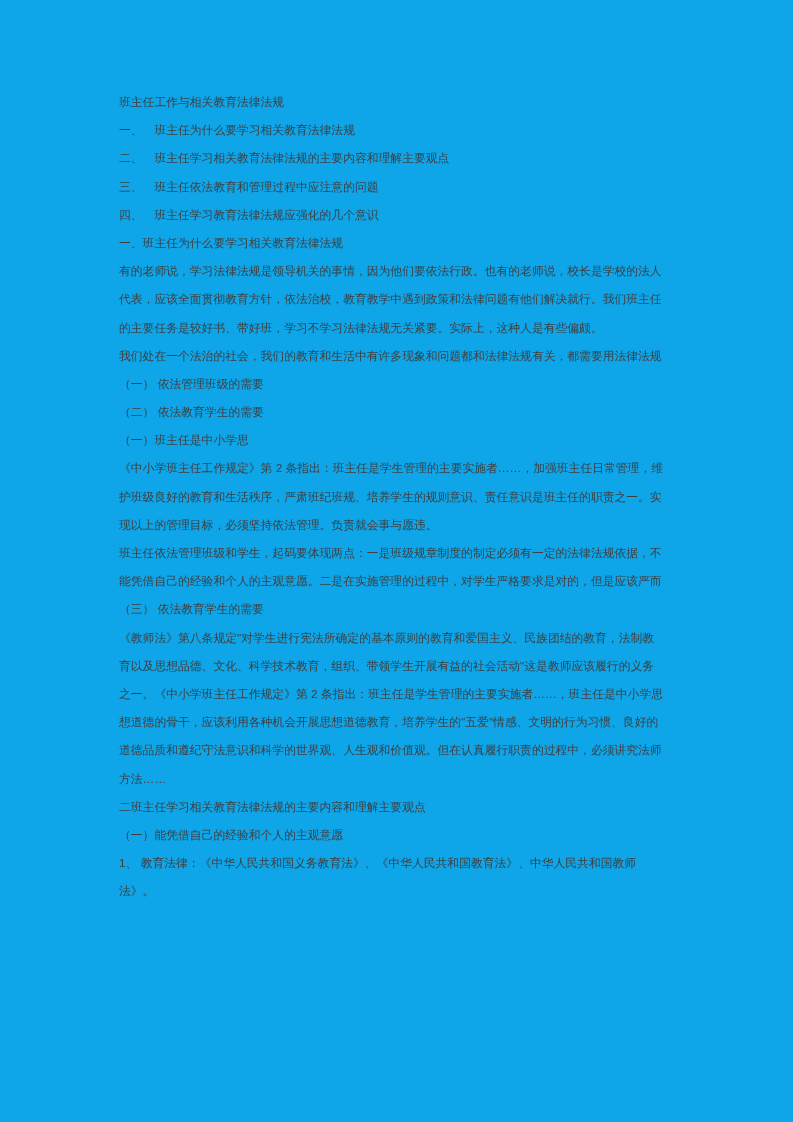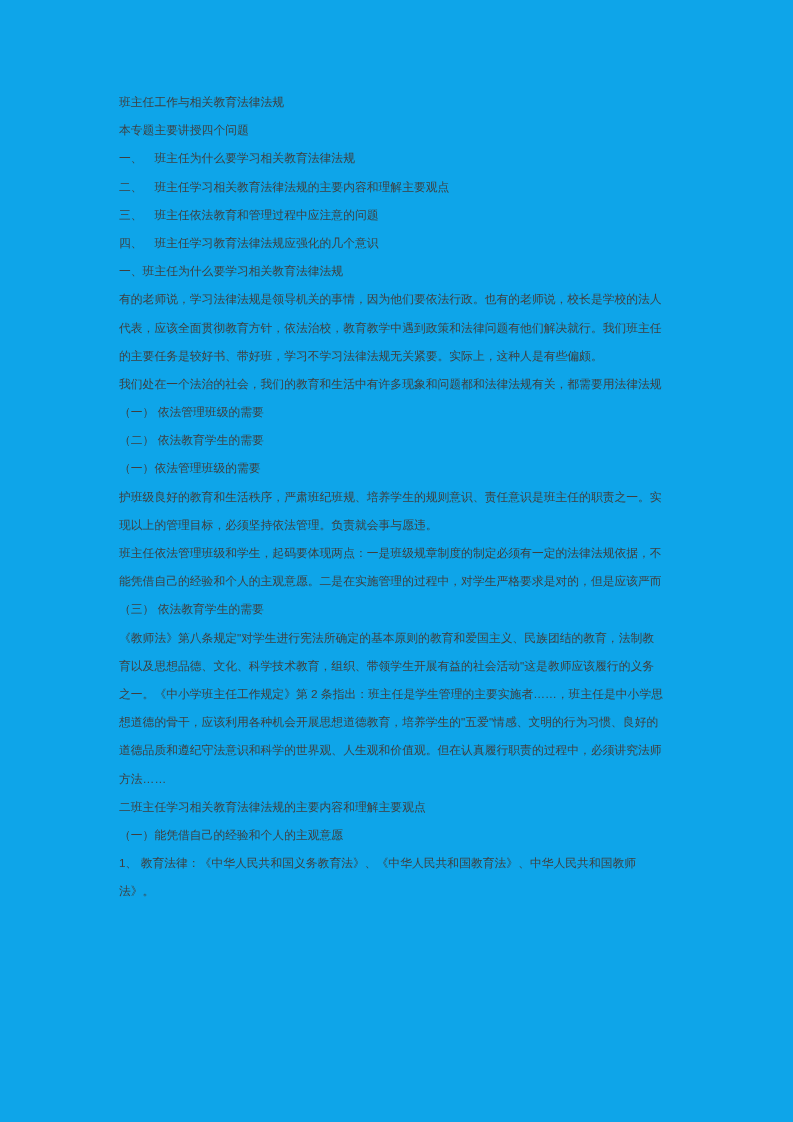--- a/index.html
+++ b/index.html
@@ -29,33 +29,33 @@
     color: #3f3f3f;
     letter-spacing: 0;
   }
 </style>
 </head>
 <body>
 
 <div class="page">
   <div class="content">
       <div class="line">班主任工作与相关教育法律法规</div>
-      <div class="line">本专题主要讲授四个问题</div>
       <div class="line">一、　班主任为什么要学习相关教育法律法规</div>
       <div class="line">二、　班主任学习相关教育法律法规的主要内容和理解主要观点</div>
       <div class="line">三、　班主任依法教育和管理过程中应注意的问题</div>
       <div class="line">四、　班主任学习教育法律法规应强化的几个意识</div>
       <div class="line">一、班主任为什么要学习相关教育法律法规</div>
       <div class="line">有的老师说，学习法律法规是领导机关的事情，因为他们要依法行政。也有的老师说，校长是学校的法人</div>
       <div class="line">代表，应该全面贯彻教育方针，依法治校，教育教学中遇到政策和法律问题有他们解决就行。我们班主任</div>
       <div class="line">的主要任务是较好书、带好班，学习不学习法律法规无关紧要。实际上，这种人是有些偏颇。</div>
       <div class="line">我们处在一个法治的社会，我们的教育和生活中有许多现象和问题都和法律法规有关，都需要用法律法规</div>
       <div class="line">（一） 依法管理班级的需要</div>
       <div class="line">（二） 依法教育学生的需要</div>
-      <div class="line">（一）依法管理班级的需要</div>
+      <div class="line">（一）班主任是中小学思</div>
+      <div class="line">《中小学班主任工作规定》第 2 条指出：班主任是学生管理的主要实施者……，加强班主任日常管理，维</div>
       <div class="line">护班级良好的教育和生活秩序，严肃班纪班规、培养学生的规则意识、责任意识是班主任的职责之一。实</div>
       <div class="line">现以上的管理目标，必须坚持依法管理。负责就会事与愿违。</div>
       <div class="line">班主任依法管理班级和学生，起码要体现两点：一是班级规章制度的制定必须有一定的法律法规依据，不</div>
       <div class="line">能凭借自己的经验和个人的主观意愿。二是在实施管理的过程中，对学生严格要求是对的，但是应该严而</div>
       <div class="line">（三） 依法教育学生的需要</div>
       <div class="line">《教师法》第八条规定"对学生进行宪法所确定的基本原则的教育和爱国主义、民族团结的教育，法制教</div>
       <div class="line">育以及思想品德、文化、科学技术教育，组织、带领学生开展有益的社会活动"这是教师应该履行的义务</div>
       <div class="line">之一。《中小学班主任工作规定》第 2 条指出：班主任是学生管理的主要实施者……，班主任是中小学思</div>
       <div class="line">想道德的骨干，应该利用各种机会开展思想道德教育，培养学生的"五爱"情感、文明的行为习惯、良好的</div>
       <div class="line">道德品质和遵纪守法意识和科学的世界观、人生观和价值观。但在认真履行职责的过程中，必须讲究法师</div>

